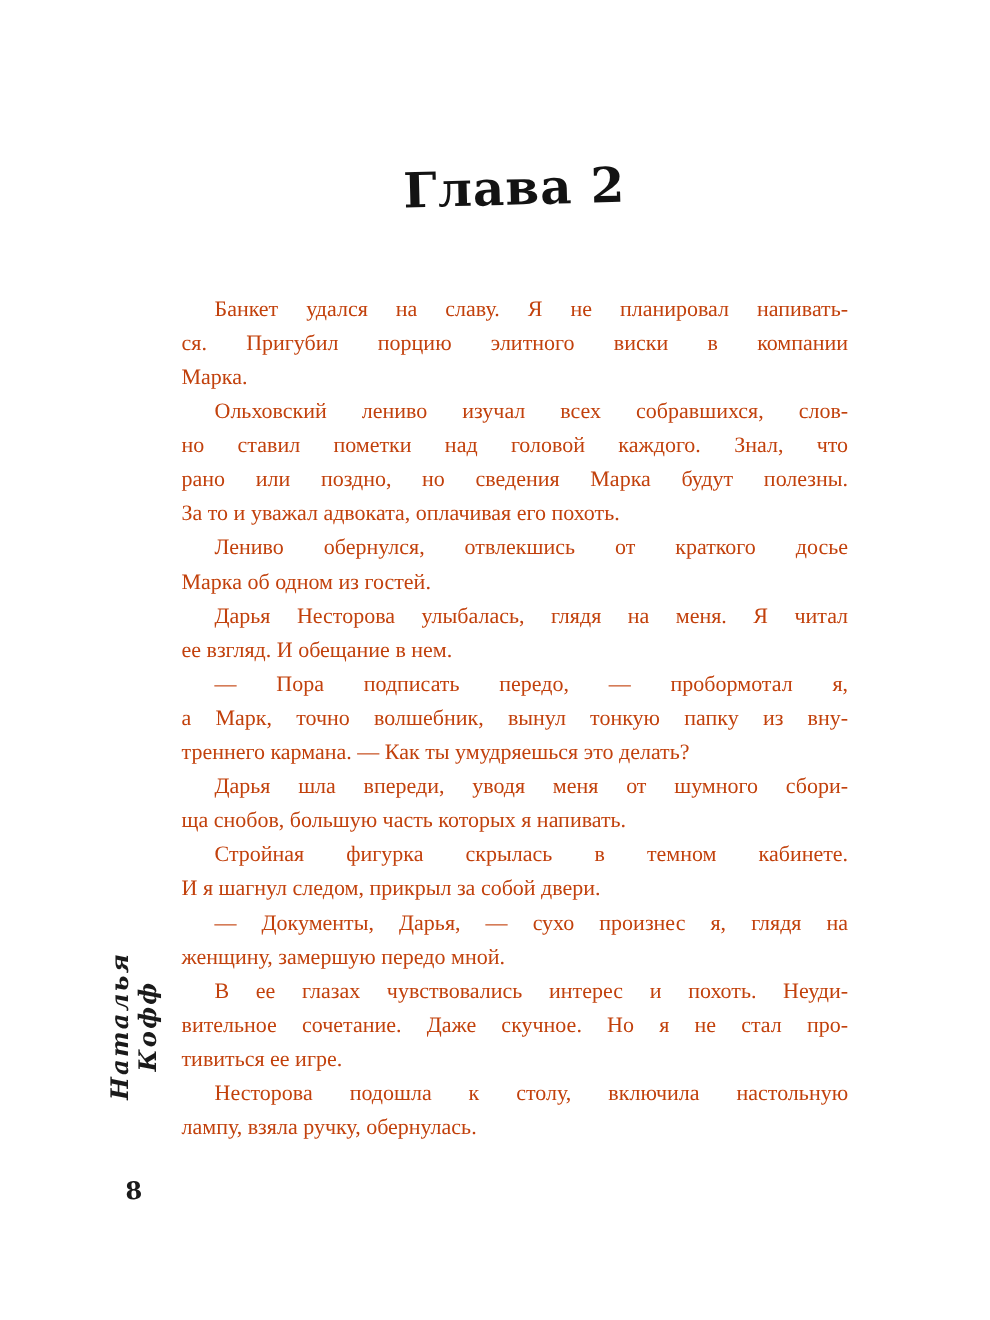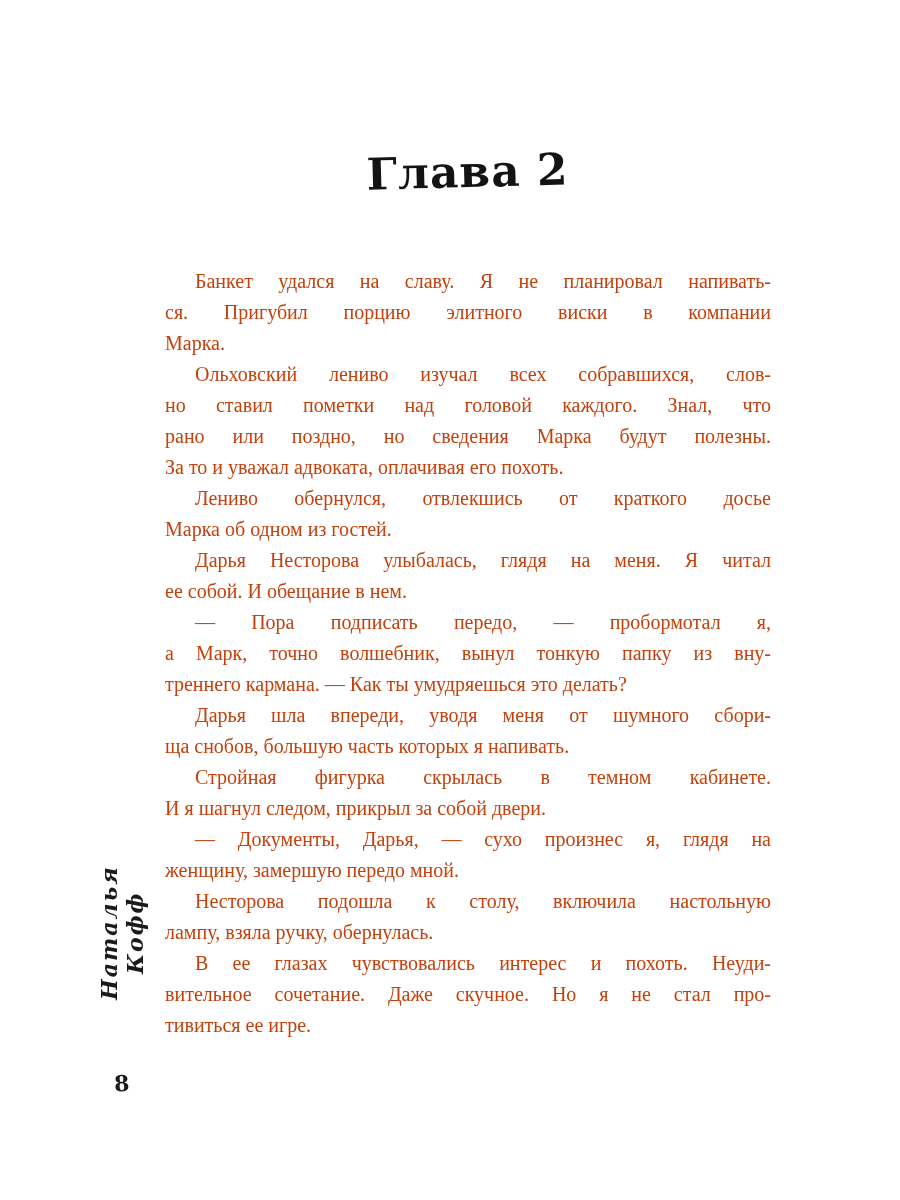--- a/index.html
+++ b/index.html
@@ -88,47 +88,47 @@
         <div class="line">но ставил пометки над головой каждого. Знал, что</div>
         <div class="line">рано или поздно, но сведения Марка будут полезны.</div>
         <div class="line last">За то и уважал адвоката, оплачивая его похоть.</div>
       </div>
       <div class="para">
         <div class="line first">Лениво обернулся, отвлекшись от краткого досье</div>
         <div class="line last">Марка об одном из гостей.</div>
       </div>
       <div class="para">
         <div class="line first">Дарья Несторова улыбалась, глядя на меня. Я читал</div>
-        <div class="line last">ее собой. И обещание в нем.</div>
+        <div class="line last">ее взгляд. И обещание в нем.</div>
       </div>
       <div class="para">
         <div class="line first">— Пора подписать передо, — пробормотал я,</div>
         <div class="line">а Марк, точно волшебник, вынул тонкую папку из вну-</div>
         <div class="line last">треннего кармана. — Как ты умудряешься это делать?</div>
       </div>
       <div class="para">
         <div class="line first">Дарья шла впереди, уводя меня от шумного сбори-</div>
         <div class="line last">ща снобов, большую часть которых я напивать.</div>
       </div>
       <div class="para">
         <div class="line first">Стройная фигурка скрылась в темном кабинете.</div>
         <div class="line last">И я шагнул следом, прикрыл за собой двери.</div>
       </div>
       <div class="para">
         <div class="line first">— Документы, Дарья, — сухо произнес я, глядя на</div>
         <div class="line last">женщину, замершую передо мной.</div>
       </div>
       <div class="para">
-        <div class="line first">Несторова подошла к столу, включила настольную</div>
-        <div class="line last">лампу, взяла ручку, обернулась.</div>
-      </div>
-      <div class="para">
         <div class="line first">В ее глазах чувствовались интерес и похоть. Неуди-</div>
         <div class="line">вительное сочетание. Даже скучное. Но я не стал про-</div>
         <div class="line last">тивиться ее игре.</div>
+      </div>
+      <div class="para">
+        <div class="line first">Несторова подошла к столу, включила настольную</div>
+        <div class="line last">лампу, взяла ручку, обернулась.</div>
       </div>
     </div>
 
   <div class="author-vertical">Наталья Кофф</div>
 
   <div class="page-number">8</div>
 
 </div>
 
 </body></html>

